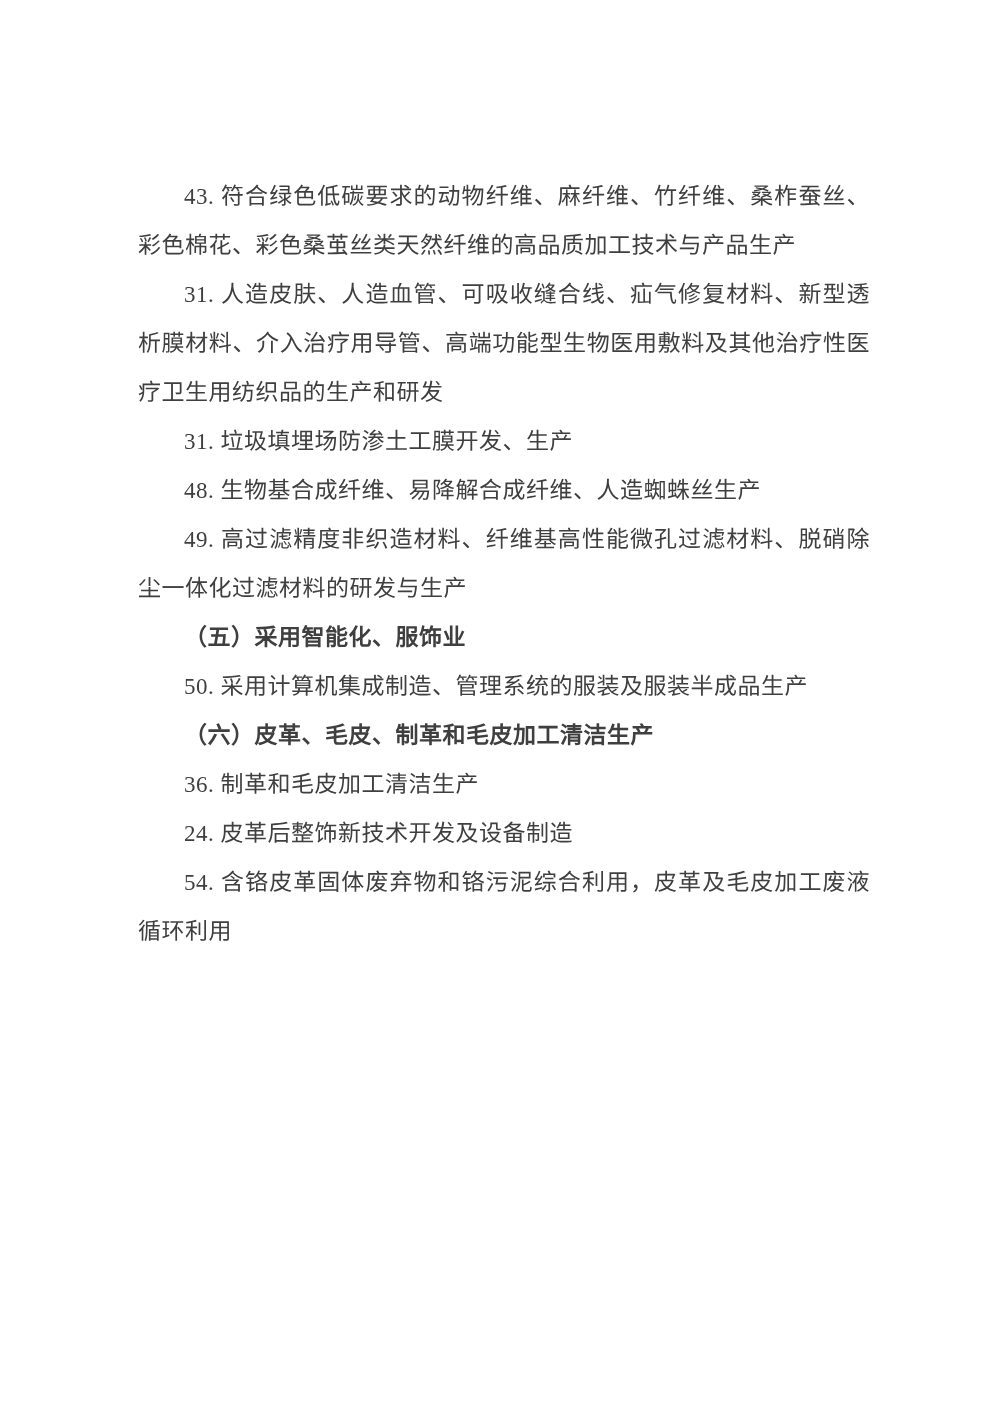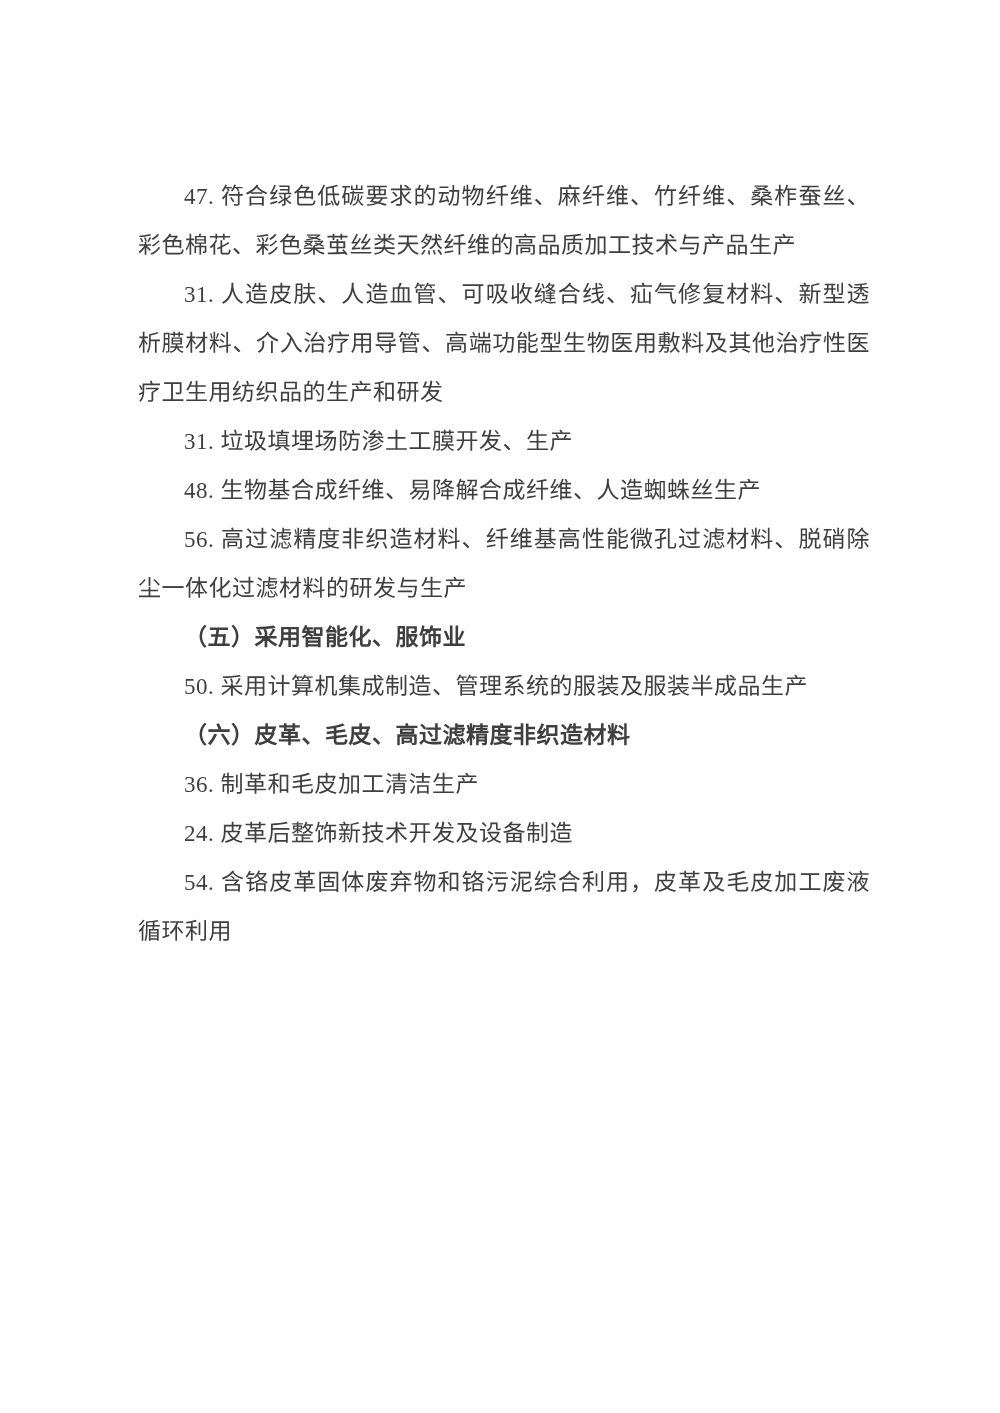--- a/index.html
+++ b/index.html
@@ -39,25 +39,25 @@
   }
   .content p.heading {
     font-weight: bold;
   }
 </style>
 </head>
 <body>
 
 <div class="page">
   <div class="content">
-    <p class="item">47. 符合绿色低碳要求的动物纤维、麻纤维、竹纤维、桑柞蚕丝、彩色棉花、彩色桑茧丝类天然纤维的高品质加工技术与产品生产</p>
+    <p class="item">43. 符合绿色低碳要求的动物纤维、麻纤维、竹纤维、桑柞蚕丝、彩色棉花、彩色桑茧丝类天然纤维的高品质加工技术与产品生产</p>
     <p class="item">31. 人造皮肤、人造血管、可吸收缝合线、疝气修复材料、新型透析膜材料、介入治疗用导管、高端功能型生物医用敷料及其他治疗性医疗卫生用纺织品的生产和研发</p>
     <p class="item">31. 垃圾填埋场防渗土工膜开发、生产</p>
     <p class="item">48. 生物基合成纤维、易降解合成纤维、人造蜘蛛丝生产</p>
-    <p class="item">56. 高过滤精度非织造材料、纤维基高性能微孔过滤材料、脱硝除尘一体化过滤材料的研发与生产</p>
+    <p class="item">49. 高过滤精度非织造材料、纤维基高性能微孔过滤材料、脱硝除尘一体化过滤材料的研发与生产</p>
     <p class="heading">（五）采用智能化、服饰业</p>
     <p class="item">50. 采用计算机集成制造、管理系统的服装及服装半成品生产</p>
-    <p class="heading">（六）皮革、毛皮、高过滤精度非织造材料</p>
+    <p class="heading">（六）皮革、毛皮、制革和毛皮加工清洁生产</p>
     <p class="item">36. 制革和毛皮加工清洁生产</p>
     <p class="item">24. 皮革后整饰新技术开发及设备制造</p>
     <p class="item">54. 含铬皮革固体废弃物和铬污泥综合利用，皮革及毛皮加工废液循环利用</p>
   </div>
 </div>
 
 </body></html>

